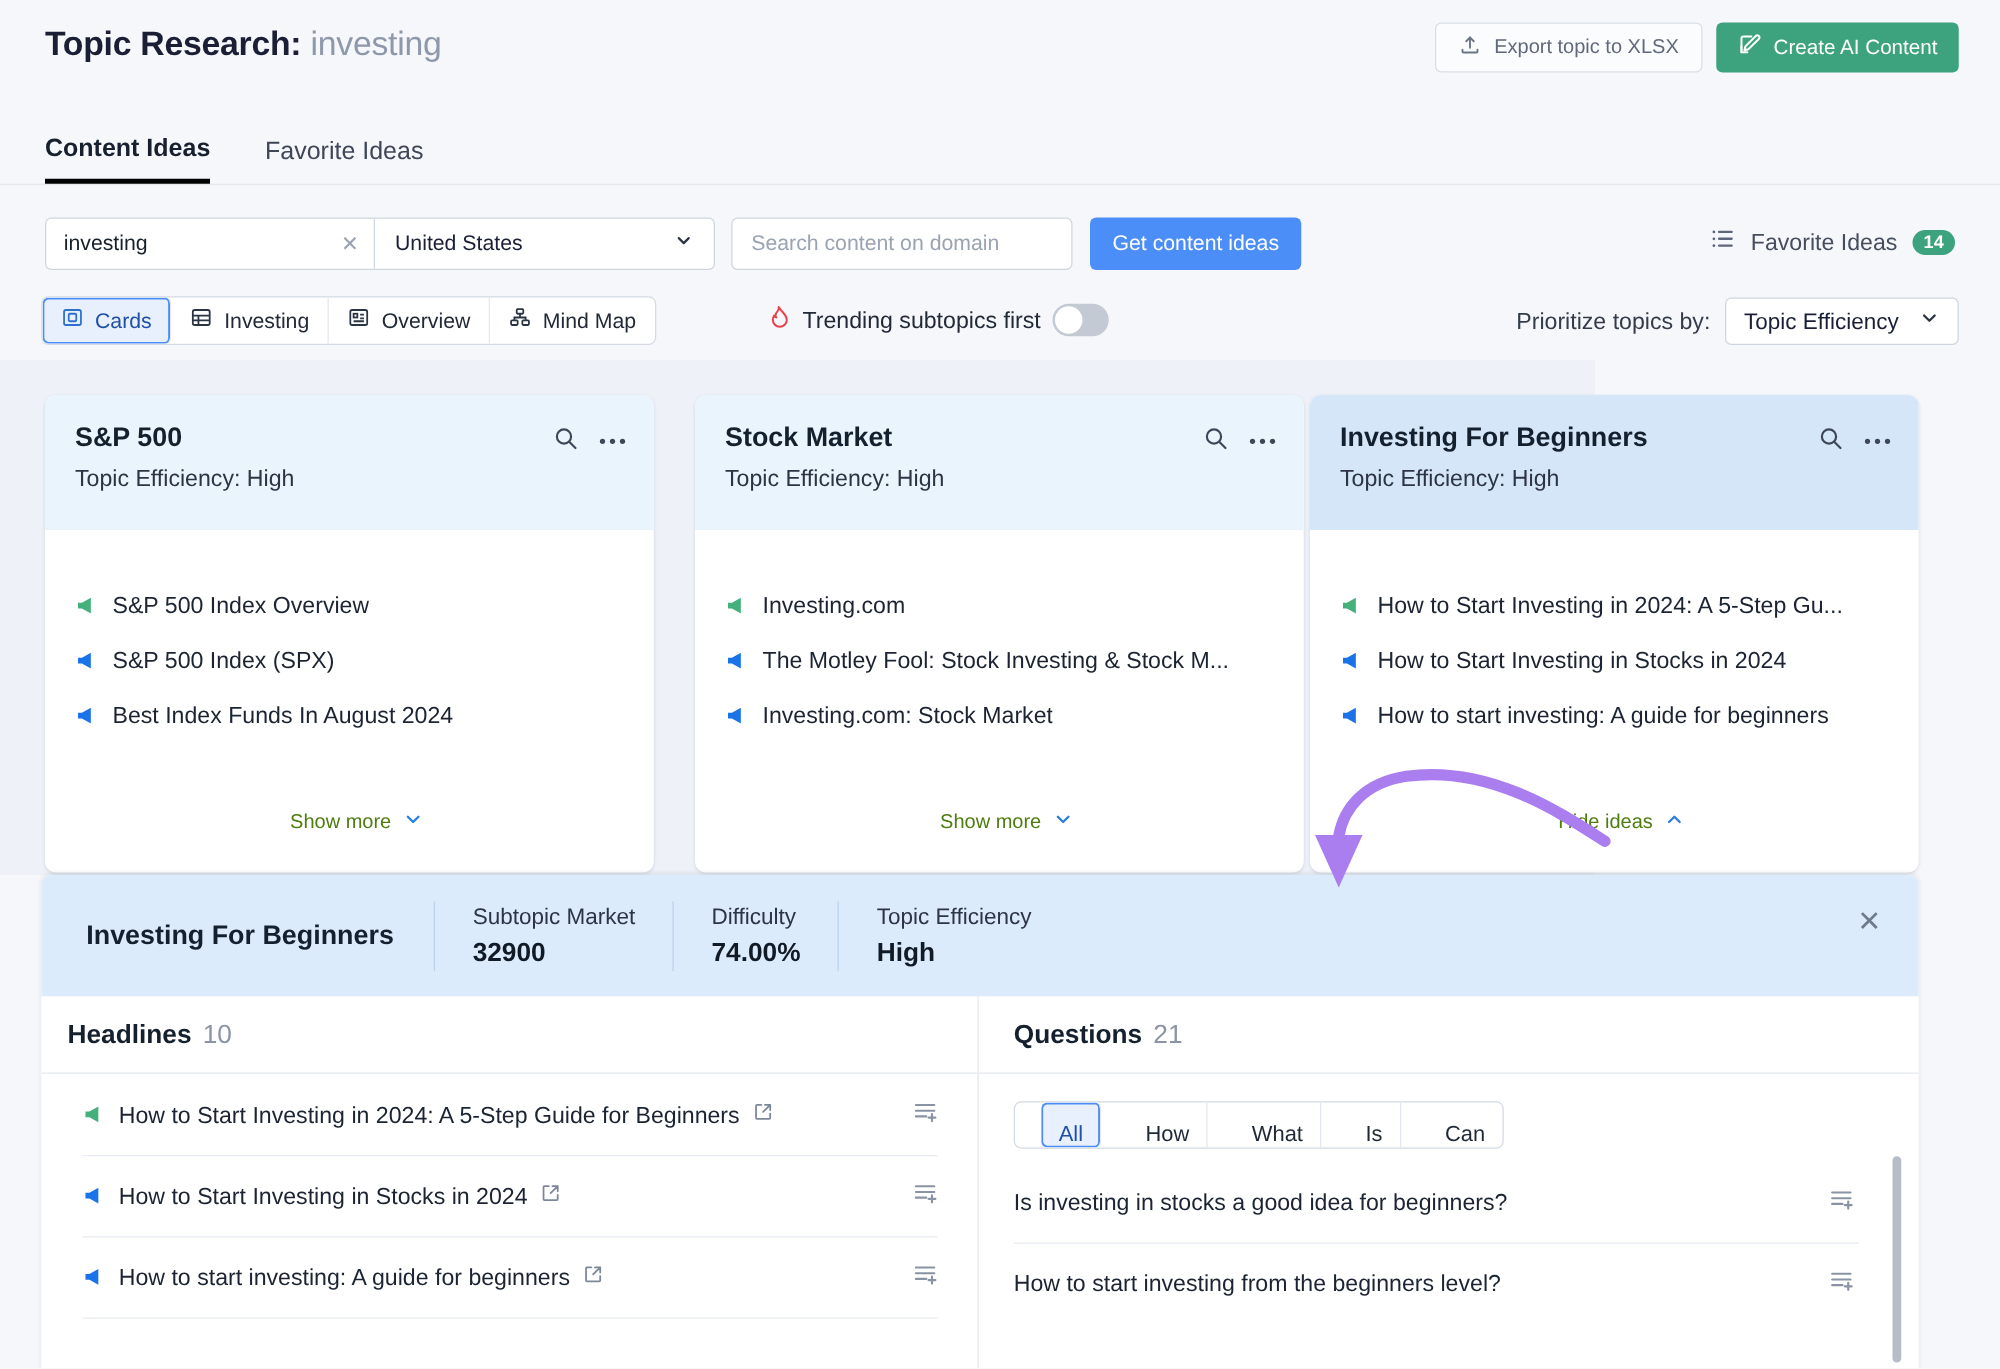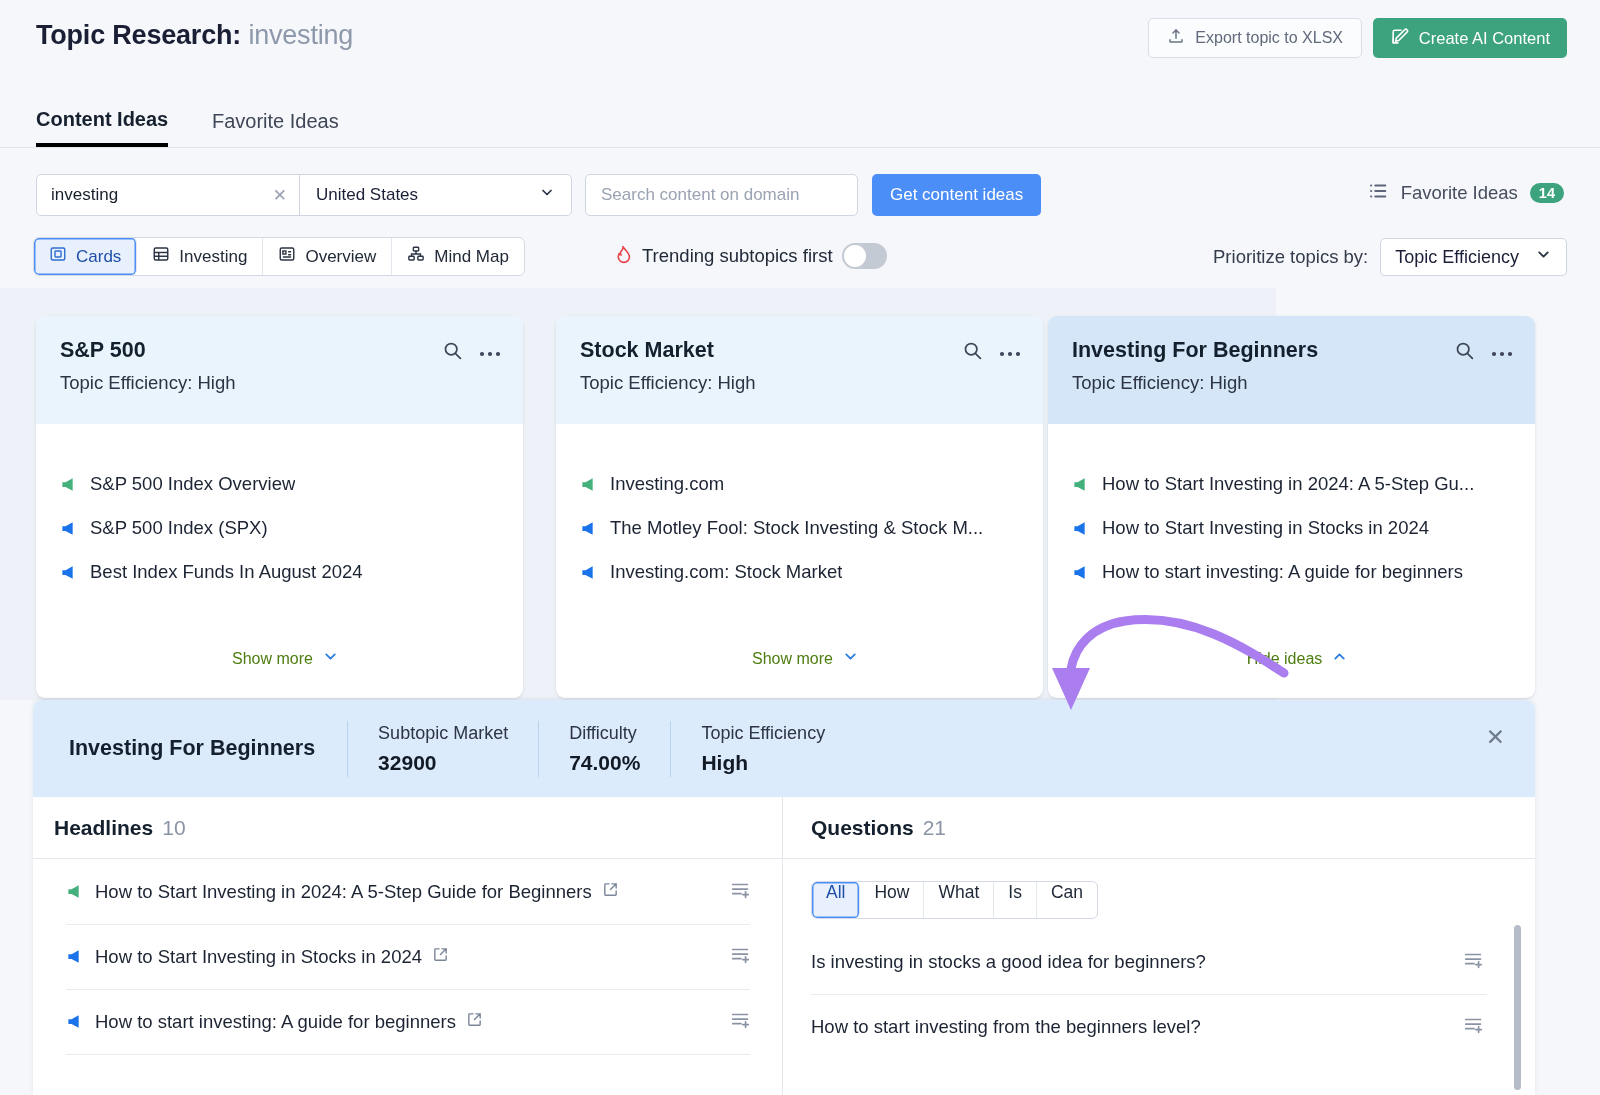--- a/index.html
+++ b/index.html
@@ -115,22 +115,22 @@
   .col-hd .t { font-size: 21px; font-weight: 700; color: #15202e; }
   .col-hd .n { font-size: 21px; color: #8b94a4; }
 
   .hl-row { height: 65px; display: flex; align-items: center; padding: 0 32px 0 33px; position: relative; }
   .hl-row + .hl-row::before, .hl-row.sep::before { content: ""; position: absolute; left: 33px; right: 32px; top: 0; height: 1px; background: #e8ebf1; }
   .hl-txt { display: flex; align-items: center; gap: 10px; font-size: 18.5px; color: #1c2433; white-space: nowrap; }
   .row-add { position: absolute; right: 30px; top: 50%; transform: translateY(-50%); }
 
   .q-tabs { margin: 22px 0 0 28px; display: inline-flex; height: 38px;
             border: 1px solid #d4dae3; border-radius: 6px; background: #fff; overflow: hidden; }
-  .q-tab { display: flex; align-items: flex-start; padding: 0 14px; font-size: 17.5px; color: #1f2836;
-           border-right: 1px solid #e3e7ee; white-space: nowrap; }
+  .q-tab { display: flex; align-items: flex-end; padding: 0 14px; font-size: 17.5px; color: #1f2836;
+           border-right: 1px solid #e3e7ee; white-space: nowrap; margin-left: 21px; }
   .q-tab:last-child { border-right: none; }
   .q-tab.active { background: #e8f0fd; color: #1f4fa8; box-shadow: inset 0 0 0 1.5px #4c8ef7; border-radius: 5px; }
 
   .q-list { margin-top: 10px; position: relative; }
   .q-row { height: 65px; display: flex; align-items: center; padding: 0 70px 0 28px; position: relative; }
   .q-row + .q-row::before { content: ""; position: absolute; left: 28px; right: 48px; top: 0; height: 1px; background: #e8ebf1; }
   .q-txt { font-size: 18.5px; color: #1c2433; white-space: nowrap; }
   .q-scroll { position: absolute; right: 14px; top: 128px; width: 7px; height: 165px; border-radius: 4px; background: #b6bdc9; }
 
   

